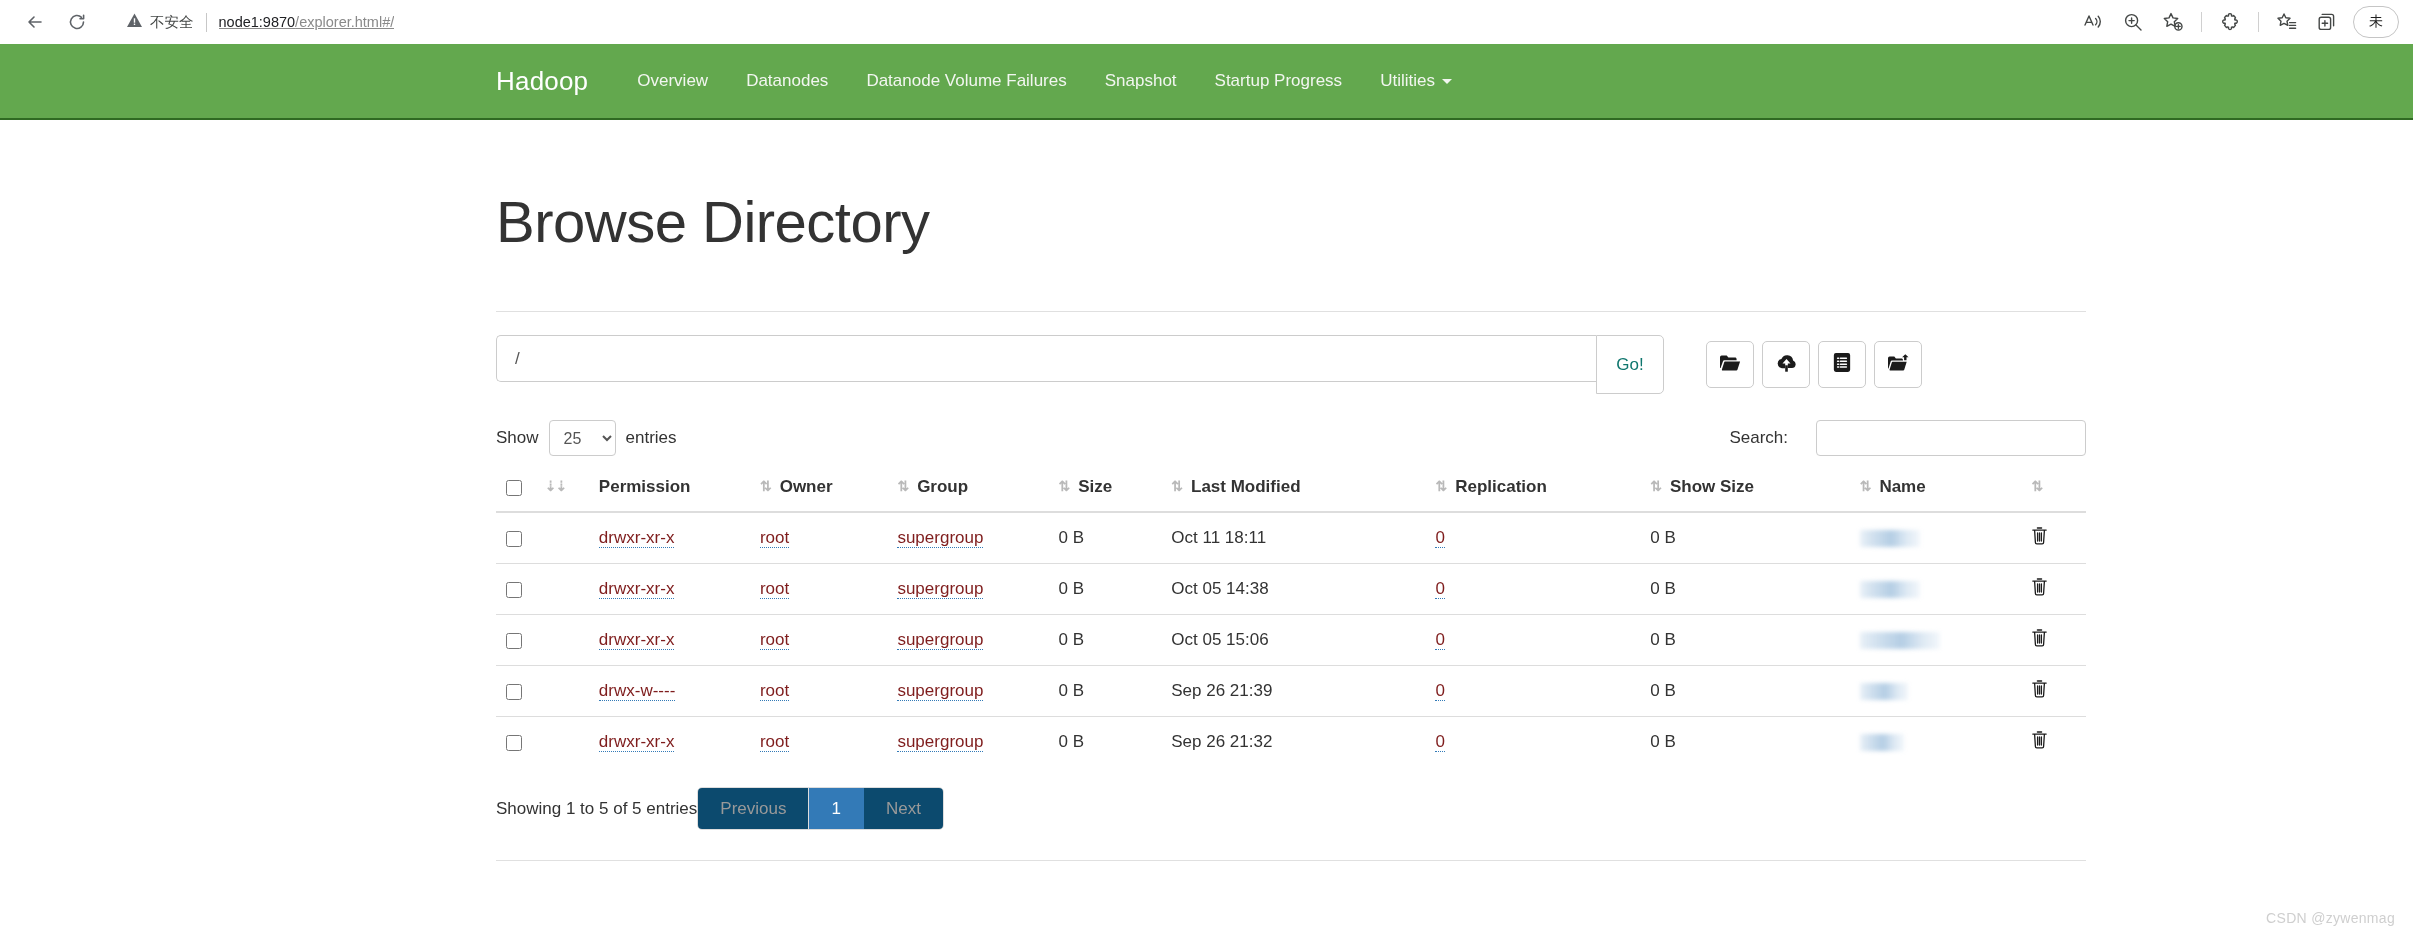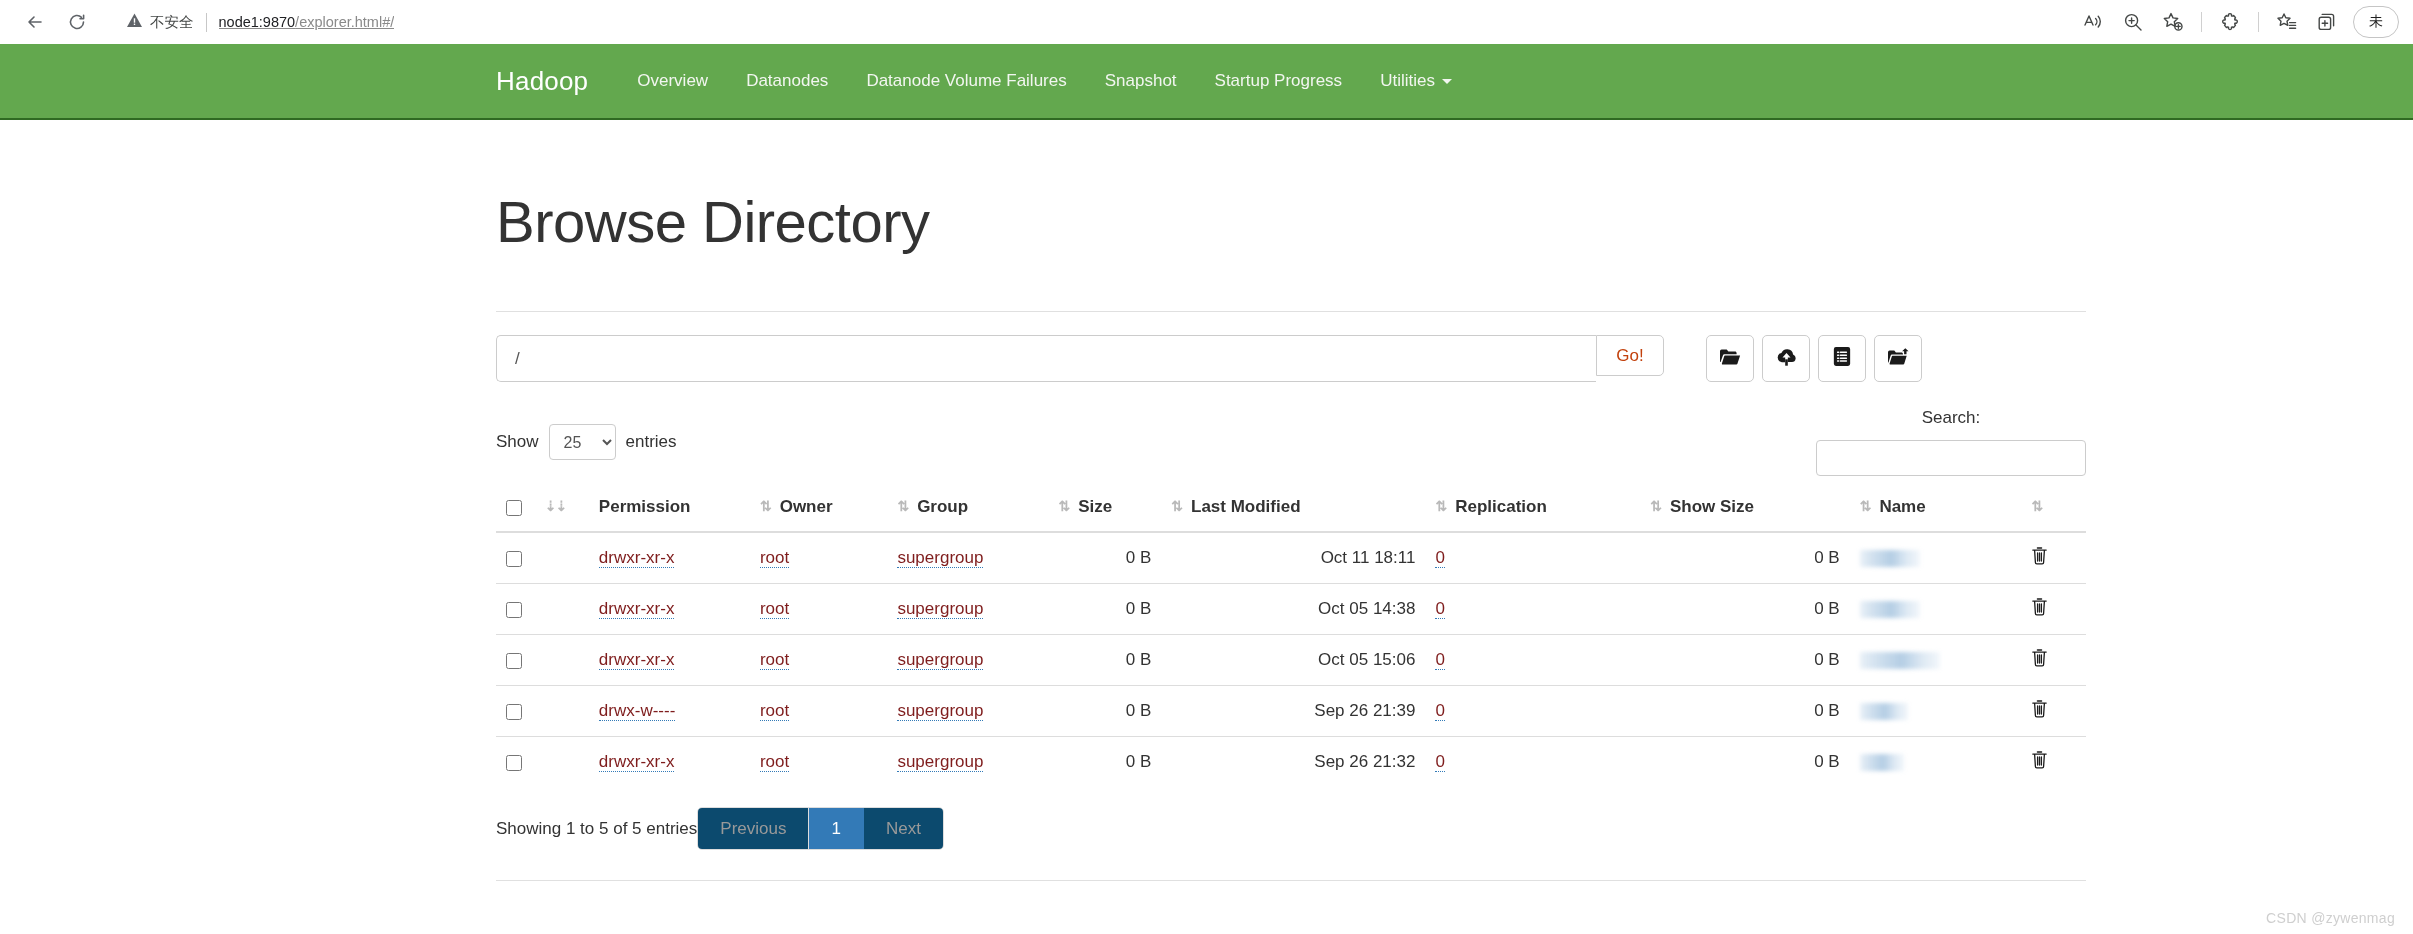--- a/index.html
+++ b/index.html
@@ -153,26 +153,26 @@
     border-right: none;
     border-radius: 5px 0 0 5px;
     padding: 0 18px;
     font-size: 17px;
     color: #555;
     font-family: "Liberation Sans", sans-serif;
     background: #fff;
     outline: none;
   }
   .go-btn {
-    height: 41px;
+    height: 59px;
     min-width: 68px;
     border: 1px solid #cccccc;
     border-radius: 0 5px 5px 0;
     background: #ffffff;
-    color: #c2410c;
+    color: #0f766e;
     font-size: 17px;
     font-family: "Liberation Sans", sans-serif;
     cursor: pointer;
   }
   .icon-btn-group {
     display: flex;
     gap: 8px;
     margin-left: 42px;
   }
   .icon-btn {
@@ -208,22 +208,21 @@
     font-size: 16px;
     font-family: "Liberation Sans", sans-serif;
     color: #555;
     background: #fff;
   }
   .dt-filter {
     font-size: 17px;
     color: #333333;
     display: flex;
     align-items: center;
-    gap: 12px;
-    flex-direction: column;
+    gap: 28px;
   }
   .dt-filter input {
     width: 270px;
     height: 36px;
     border: 1px solid #cccccc;
     border-radius: 4px;
     padding: 0 10px;
     font-size: 16px;
     font-family: "Liberation Sans", sans-serif;
     outline: none;
@@ -278,21 +277,21 @@
     vertical-align: middle;
     accent-color: #ffffff;
   }
 
   .edit-link {
     color: #7f1d1d;
     text-decoration: none;
     border-bottom: 1px dotted #337ab7;
     cursor: pointer;
   }
-  .plain { color: #333333; text-align: right; }
+  .plain { color: #333333; }
 
   .blur-cell {
     height: 17px;
     border-radius: 1px;
     background:
       linear-gradient(90deg,
         rgba(214,228,241,.55) 0%,
         rgba(196,216,234,.85) 26%,
         rgba(176,203,227,.95) 52%,
         rgba(208,224,239,.7) 78%,

